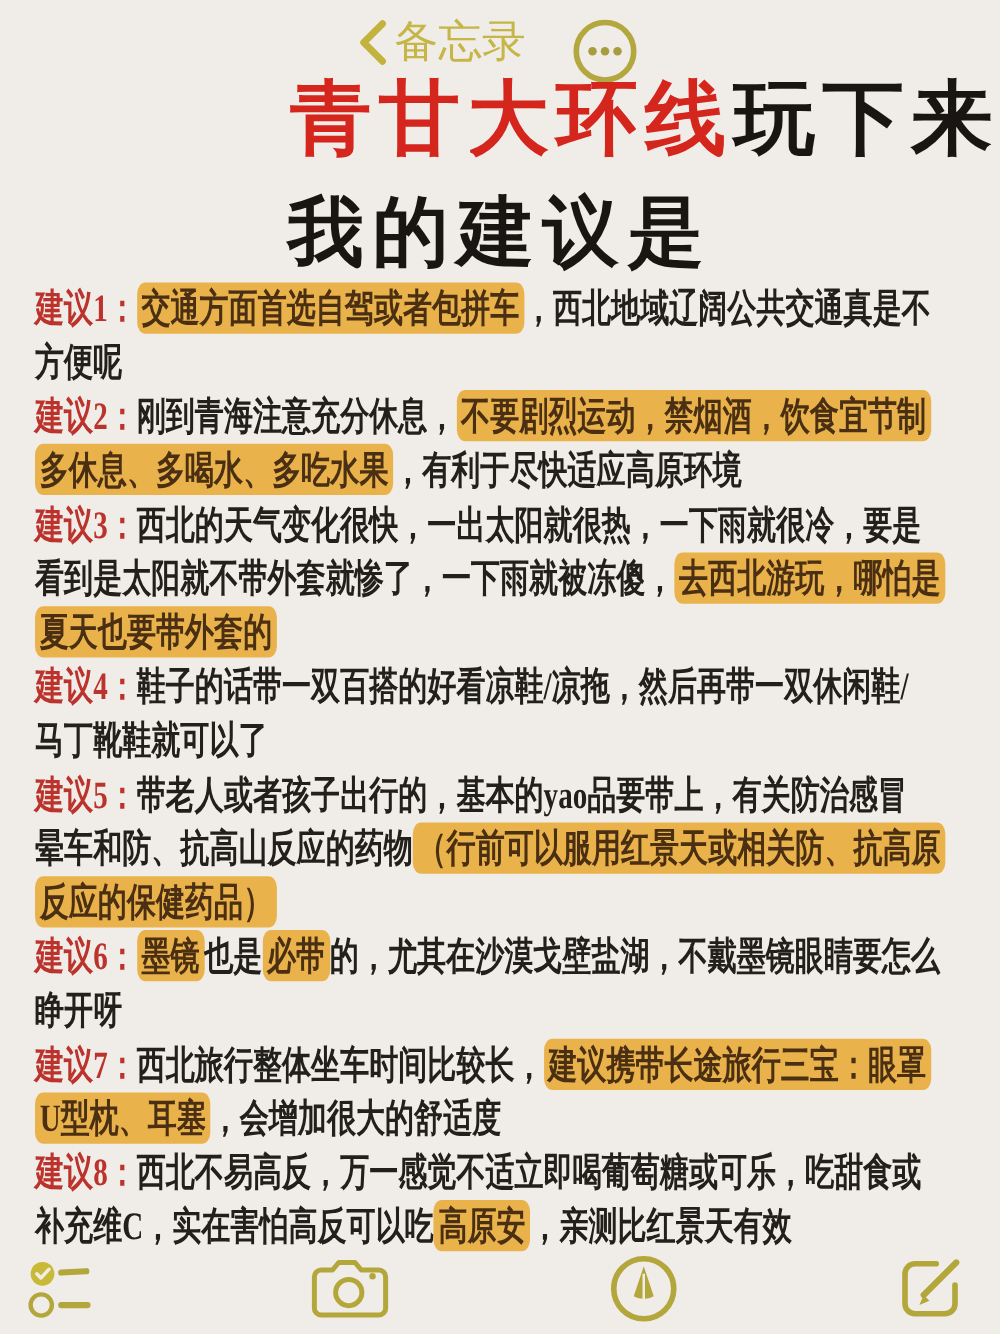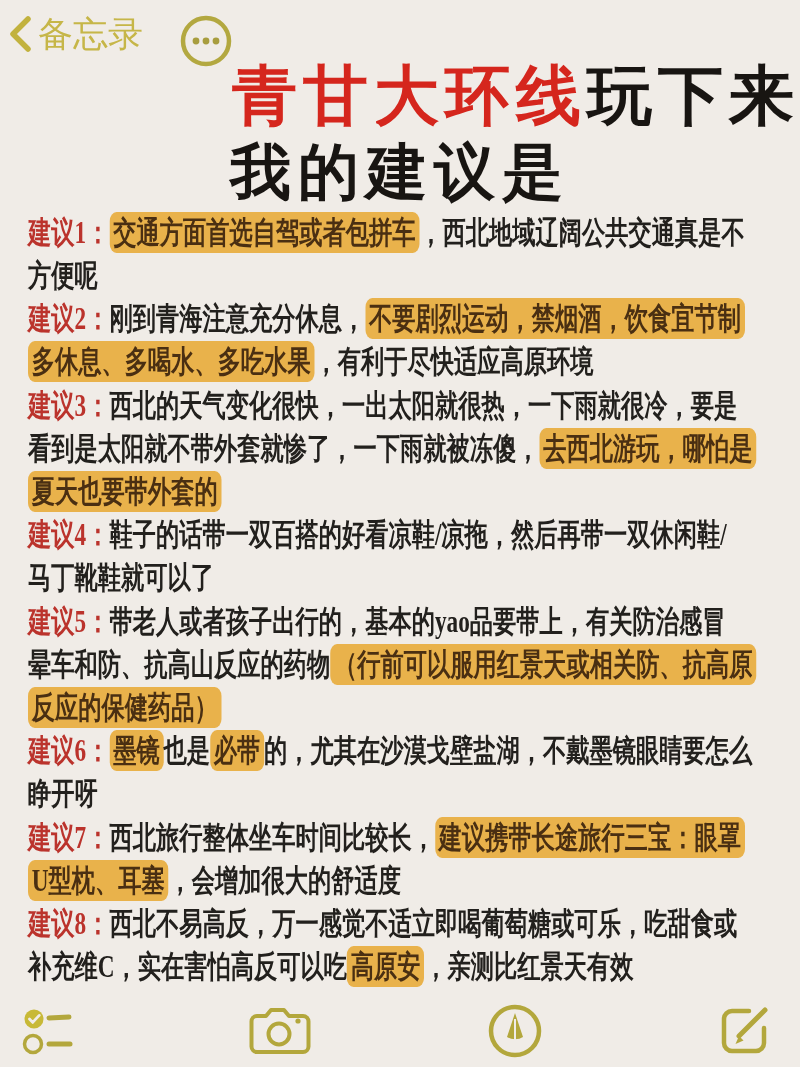--- a/index.html
+++ b/index.html
@@ -7,40 +7,40 @@
     width:800px;height:1067px;
     background:#f0ece7;
     font-family:"Liberation Serif","DejaVu Serif",serif;
     color:#22201d;
     overflow:hidden;
   }
   .page{display:flex;flex-direction:column;height:1067px;width:800px;}
 
   
   .navbar{
-    display:flex;justify-content:flex-start;align-items:flex-start;
+    display:flex;justify-content:center;align-items:flex-start;
     padding:14px 12px 0 8px;height:56px;box-sizing:border-box;gap:36px;
   }
   .back{
     display:flex;align-items:center;gap:6px;
     color:#c6b648;font-size:35px;line-height:40px;
     font-family:"Liberation Sans","DejaVu Sans",sans-serif;
     cursor:default;
   }
   .more-btn{width:54px;height:54px;display:flex;align-items:center;justify-content:center;}
 
   
   .title{
     margin:4px 0 0;text-align:right;
     font-size:65px;font-weight:900;letter-spacing:6px;line-height:1.12;
     color:#181512;
   }
   .title .red{color:#d5261d;}
   .subtitle{
-    margin:6px 0 0;text-align:center;
+    margin:20px 0 0;text-align:center;
     font-size:61px;font-weight:900;letter-spacing:7px;line-height:1.1;
     color:#181512;
   }
 
   
   .content{margin-top:5px;padding:0 28px;flex:1;}
   .line{
     white-space:nowrap;height:43.2px;line-height:43.2px;
     font-size:31px;font-weight:700;
     transform:scaleX(0.75);transform-origin:0 50%;

